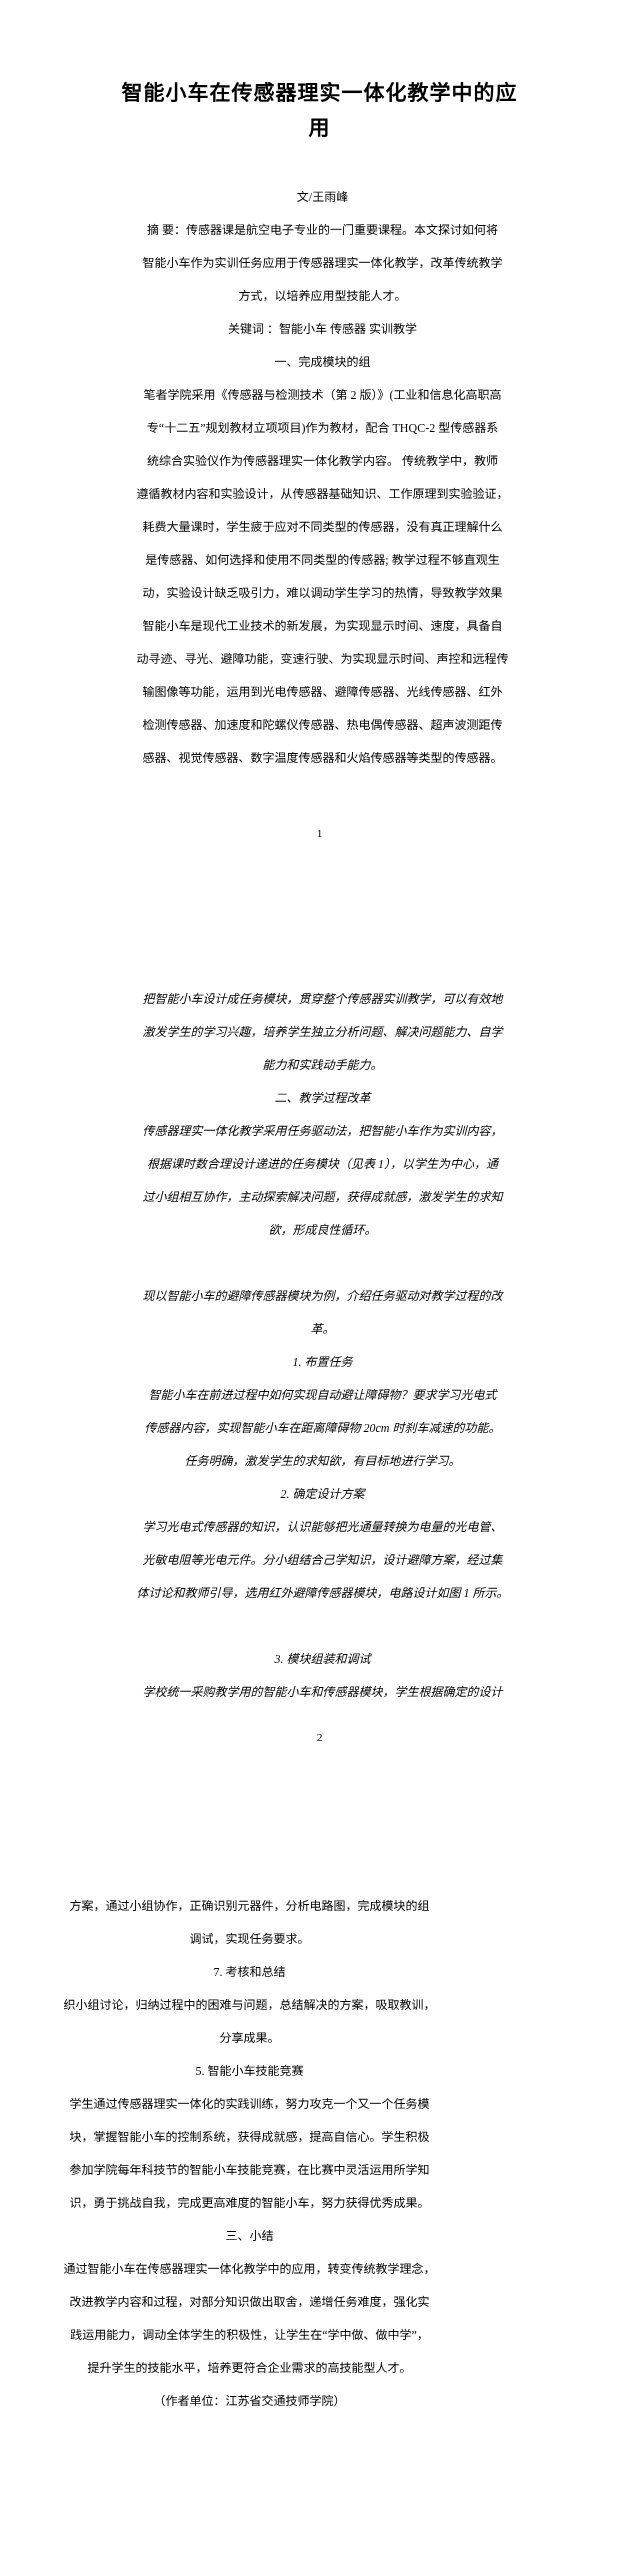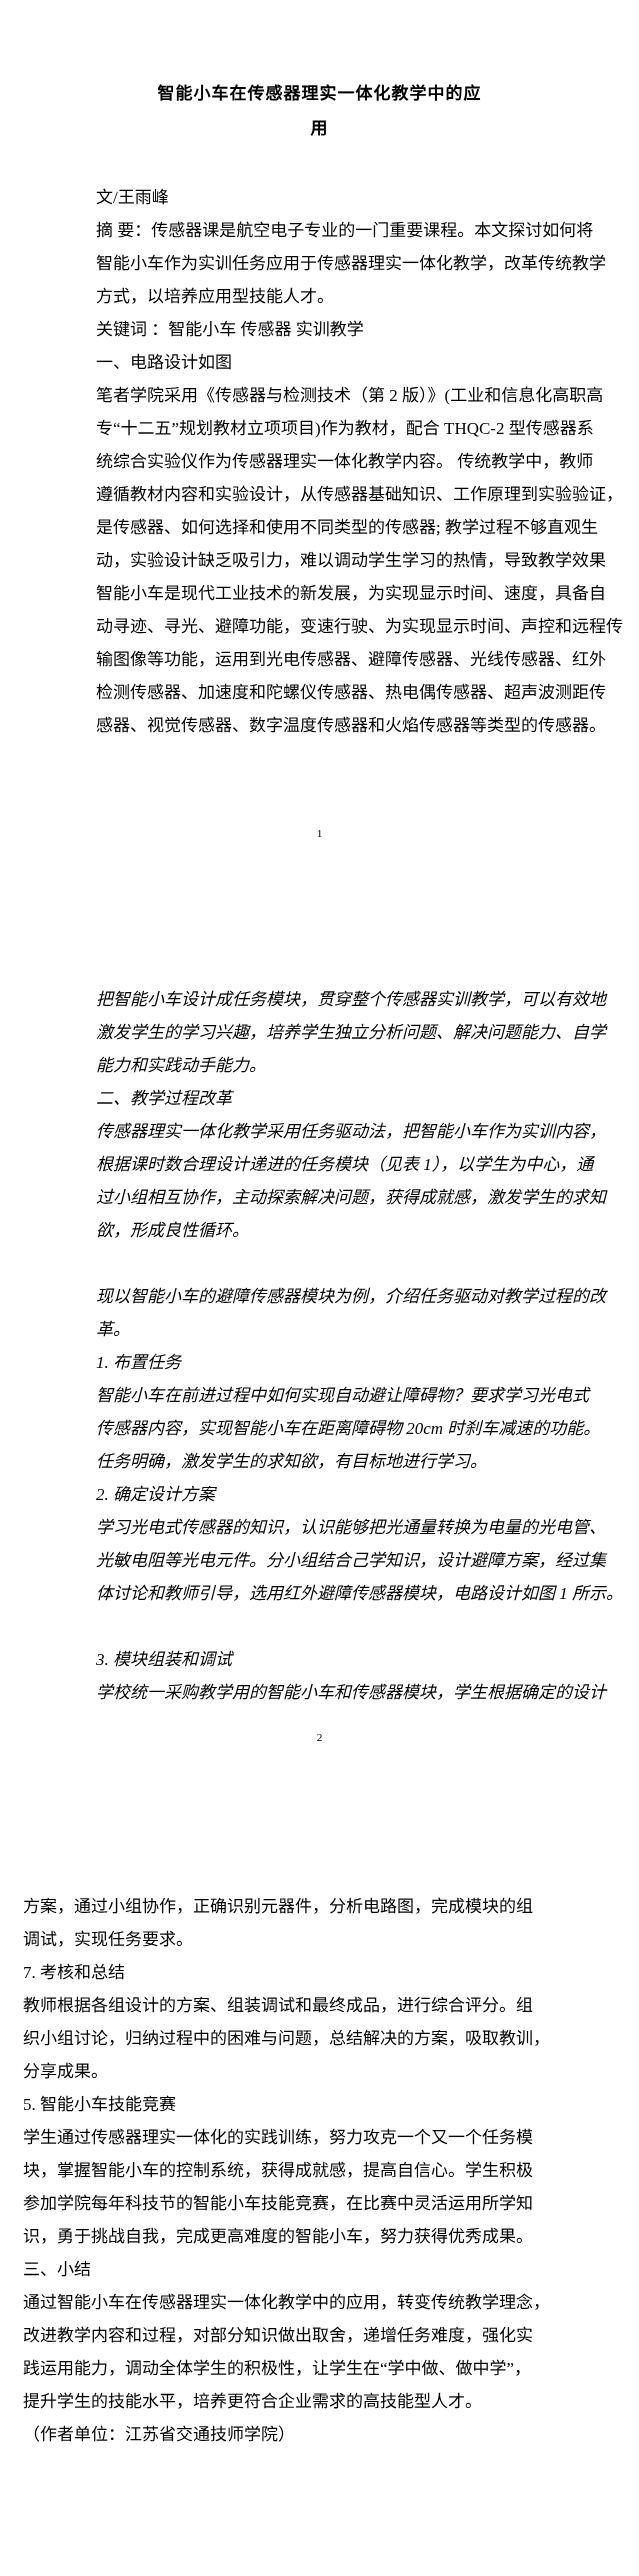--- a/index.html
+++ b/index.html
@@ -12,39 +12,40 @@
   .page {
     position: relative;
     width: 639px;
     height: 904px;
     background: #ffffff;
     overflow: hidden;
   }
   .title {
     margin: 0;
     padding-top: 76px;
-    font-size: 17px;
+    font-size: 21px;
     font-weight: 700;
     line-height: 35px;
     letter-spacing: 1px;
     text-align: center;
   }
   .title-line { display: block; }
   .lines {
     margin-left: 96px;
     width: 453px;
   }
   .p1 .lines { margin-top: 35px; }
   .p2 .lines { padding-top: 79px; font-style: italic; }
   .p3 .lines { padding-top: 82px; margin-left: 23px; }
   .line {
     height: 33px;
     line-height: 33px;
-    font-size: 17px;
+    font-size: 12px;
     white-space: nowrap;
+    text-align: center;
   }
   .line.blank { visibility: hidden; }
   .page-number {
     position: absolute;
     top: 823px;
     left: 0;
     width: 100%;
     text-align: center;
     font-size: 11.3px;
     line-height: 20.6px;
@@ -59,25 +60,26 @@
     <h1 class="title">
       <span class="title-line">智能小车在传感器理实一体化教学中的应</span>
       <span class="title-line">用</span>
     </h1>
     <div class="lines">
         <div class="line">文/王雨峰</div>
         <div class="line">摘 要：传感器课是航空电子专业的一门重要课程。本文探讨如何将</div>
         <div class="line">智能小车作为实训任务应用于传感器理实一体化教学，改革传统教学</div>
         <div class="line">方式，以培养应用型技能人才。</div>
         <div class="line">关键词 ：智能小车 传感器 实训教学</div>
-        <div class="line">一、电路设计如图</div>
+        <div class="line">一、完成模块的组</div>
         <div class="line">笔者学院采用《传感器与检测技术（第 2 版）》(工业和信息化高职高</div>
         <div class="line">专“十二五”规划教材立项项目)作为教材，配合 THQC-2 型传感器系</div>
         <div class="line">统综合实验仪作为传感器理实一体化教学内容。 传统教学中，教师</div>
         <div class="line">遵循教材内容和实验设计，从传感器基础知识、工作原理到实验验证，</div>
+        <div class="line">耗费大量课时，学生疲于应对不同类型的传感器，没有真正理解什么</div>
         <div class="line">是传感器、如何选择和使用不同类型的传感器; 教学过程不够直观生</div>
         <div class="line">动，实验设计缺乏吸引力，难以调动学生学习的热情，导致教学效果</div>
         <div class="line">智能小车是现代工业技术的新发展，为实现显示时间、速度，具备自</div>
         <div class="line">动寻迹、寻光、避障功能，变速行驶、为实现显示时间、声控和远程传</div>
         <div class="line">输图像等功能，运用到光电传感器、避障传感器、光线传感器、红外</div>
         <div class="line">检测传感器、加速度和陀螺仪传感器、热电偶传感器、超声波测距传</div>
         <div class="line">感器、视觉传感器、数字温度传感器和火焰传感器等类型的传感器。</div>
       </div>
     <div class="page-number">1</div>
   </section>
@@ -108,21 +110,20 @@
         <div class="line">学校统一采购教学用的智能小车和传感器模块，学生根据确定的设计</div>
       </div>
     <div class="page-number">2</div>
   </section>
 
   <section class="page p3">
     <div class="lines">
         <div class="line">方案，通过小组协作，正确识别元器件，分析电路图，完成模块的组</div>
         <div class="line">调试，实现任务要求。</div>
         <div class="line">7. 考核和总结</div>
-        <div class="line">教师根据各组设计的方案、组装调试和最终成品，进行综合评分。组</div>
         <div class="line">织小组讨论，归纳过程中的困难与问题，总结解决的方案，吸取教训，</div>
         <div class="line">分享成果。</div>
         <div class="line">5. 智能小车技能竞赛</div>
         <div class="line">学生通过传感器理实一体化的实践训练，努力攻克一个又一个任务模</div>
         <div class="line">块，掌握智能小车的控制系统，获得成就感，提高自信心。学生积极</div>
         <div class="line">参加学院每年科技节的智能小车技能竞赛，在比赛中灵活运用所学知</div>
         <div class="line">识，勇于挑战自我，完成更高难度的智能小车，努力获得优秀成果。</div>
         <div class="line">三、小结</div>
         <div class="line">通过智能小车在传感器理实一体化教学中的应用，转变传统教学理念，</div>
         <div class="line">改进教学内容和过程，对部分知识做出取舍，递增任务难度，强化实</div>

